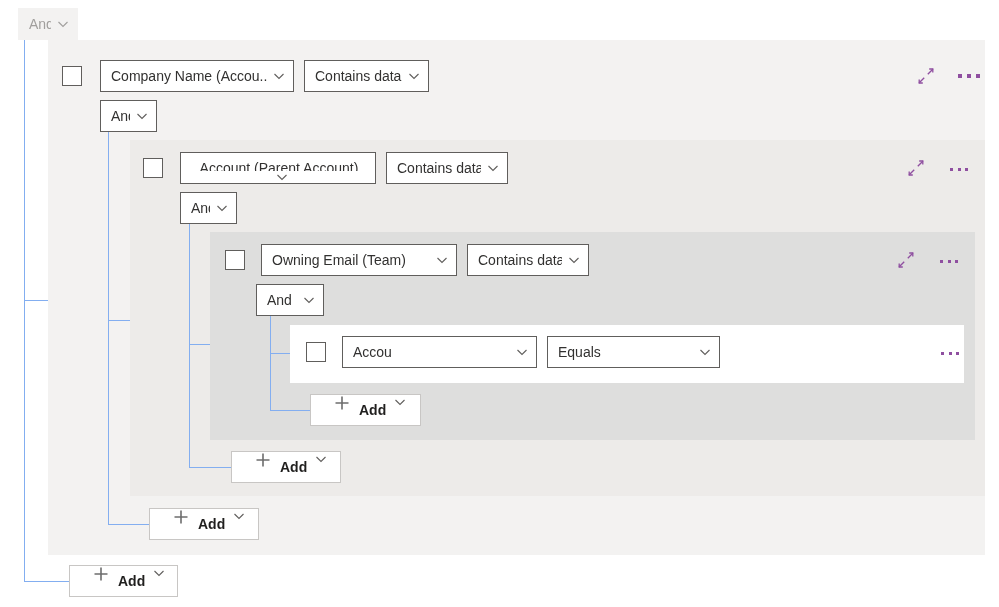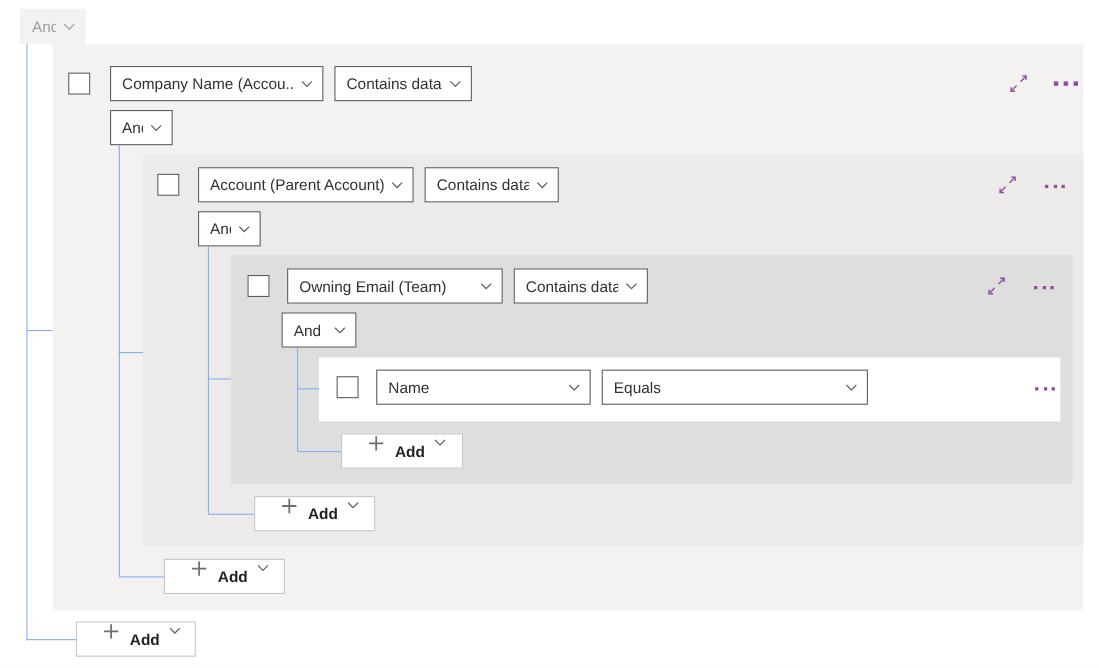--- a/index.html
+++ b/index.html
@@ -241,21 +241,21 @@
     <span class="dd-text">And</span>
     <span class="chev">
       <svg viewBox="0 0 12 12" width="12" height="12">
           <path d="M1.5 4 L6 8.5 L10.5 4" fill="none" stroke="#605e5c" stroke-width="1.1"></path>
         </svg>
     </span>
   </div>
 
   <div class="cb" style="left:143px; top:158px;"></div>
 
-  <div class="dd" style="left:180px; top:152px; width:196px;">
+  <div class="dd" style="left:180px; top:152px; width:196px;flex-direction:column;">
     <span class="dd-text">Account (Parent Account)</span>
     <span class="chev">
       <svg viewBox="0 0 12 12" width="12" height="12">
           <path d="M1.5 4 L6 8.5 L10.5 4" fill="none" stroke="#605e5c" stroke-width="1.1"></path>
         </svg>
     </span>
   </div>
 
   <div class="dd" style="left:386px; top:152px; width:122px;">
     <span class="dd-text">Contains data</span>
@@ -334,29 +334,29 @@
     <span class="chev">
       <svg viewBox="0 0 12 12" width="12" height="12">
           <path d="M1.5 4 L6 8.5 L10.5 4" fill="none" stroke="#605e5c" stroke-width="1.1"></path>
         </svg>
     </span>
   </div>
 
   <div class="cb" style="left:306px; top:342px;"></div>
 
   <div class="dd" style="left:342px; top:336px; width:195px;">
-    <span class="dd-text">Name</span>
-    <span class="chev">
-      <svg viewBox="0 0 12 12" width="12" height="12">
-          <path d="M1.5 4 L6 8.5 L10.5 4" fill="none" stroke="#605e5c" stroke-width="1.1"></path>
-        </svg>
-    </span>
-  </div>
-
-  <div class="dd" style="left:547px; top:336px; width:242px;justify-content:space-between;">
+    <span class="dd-text">Accou</span>
+    <span class="chev">
+      <svg viewBox="0 0 12 12" width="12" height="12">
+          <path d="M1.5 4 L6 8.5 L10.5 4" fill="none" stroke="#605e5c" stroke-width="1.1"></path>
+        </svg>
+    </span>
+  </div>
+
+  <div class="dd" style="left:547px; top:336px; width:173px;justify-content:space-between;">
     <span class="dd-text">Equals</span>
     <span class="chev">
       <svg viewBox="0 0 12 12" width="12" height="12">
           <path d="M1.5 4 L6 8.5 L10.5 4" fill="none" stroke="#605e5c" stroke-width="1.1"></path>
         </svg>
     </span>
   </div>
 
 
   <div class="ico-more small" style="left:941px; top:344px; width:18px;">

